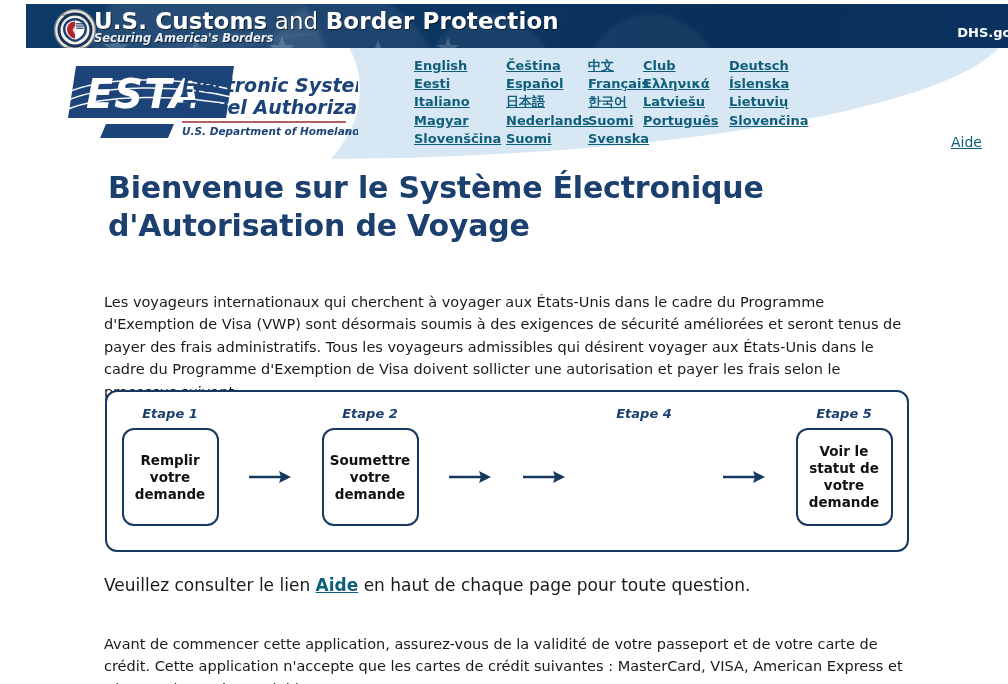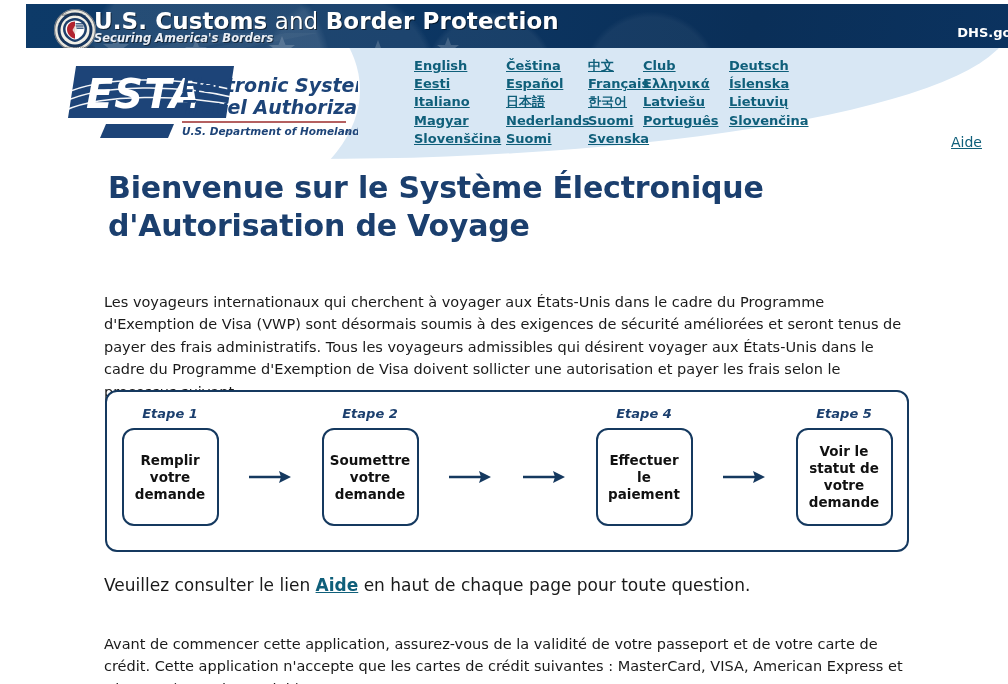--- a/index.html
+++ b/index.html
@@ -282,23 +282,20 @@
 
         <div class="arrow">
           <svg width="44" height="16" viewBox="0 0 44 16">
               <line x1="1" y1="8" x2="34" y2="8" stroke="#15395f" stroke-width="2.4"></line>
               <polygon points="43,8 31,2 33,8 31,14" fill="#15395f"></polygon>
             </svg>
         </div>
 
         <div class="step">
           <div class="step-label">Etape 4</div>
-          <div class="step-box">
-            <span class="step-text">Effectuer le paiement</span>
-          </div>
         </div>
 
         <div class="arrow">
           <svg width="44" height="16" viewBox="0 0 44 16">
               <line x1="1" y1="8" x2="34" y2="8" stroke="#15395f" stroke-width="2.4"></line>
               <polygon points="43,8 31,2 33,8 31,14" fill="#15395f"></polygon>
             </svg>
         </div>
 
         <div class="step">

